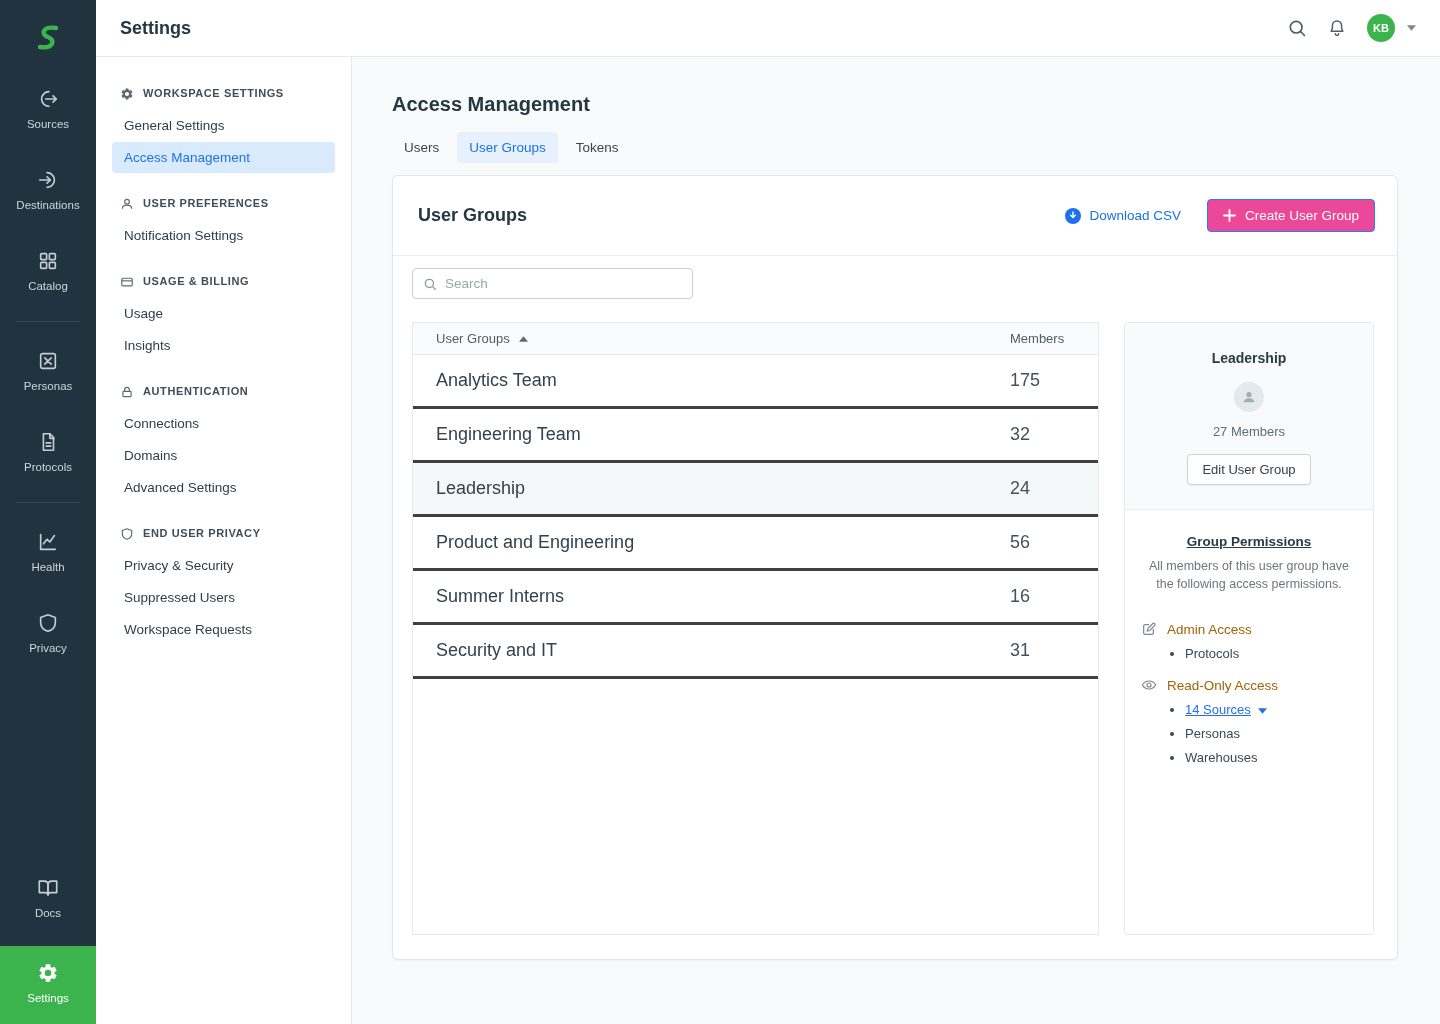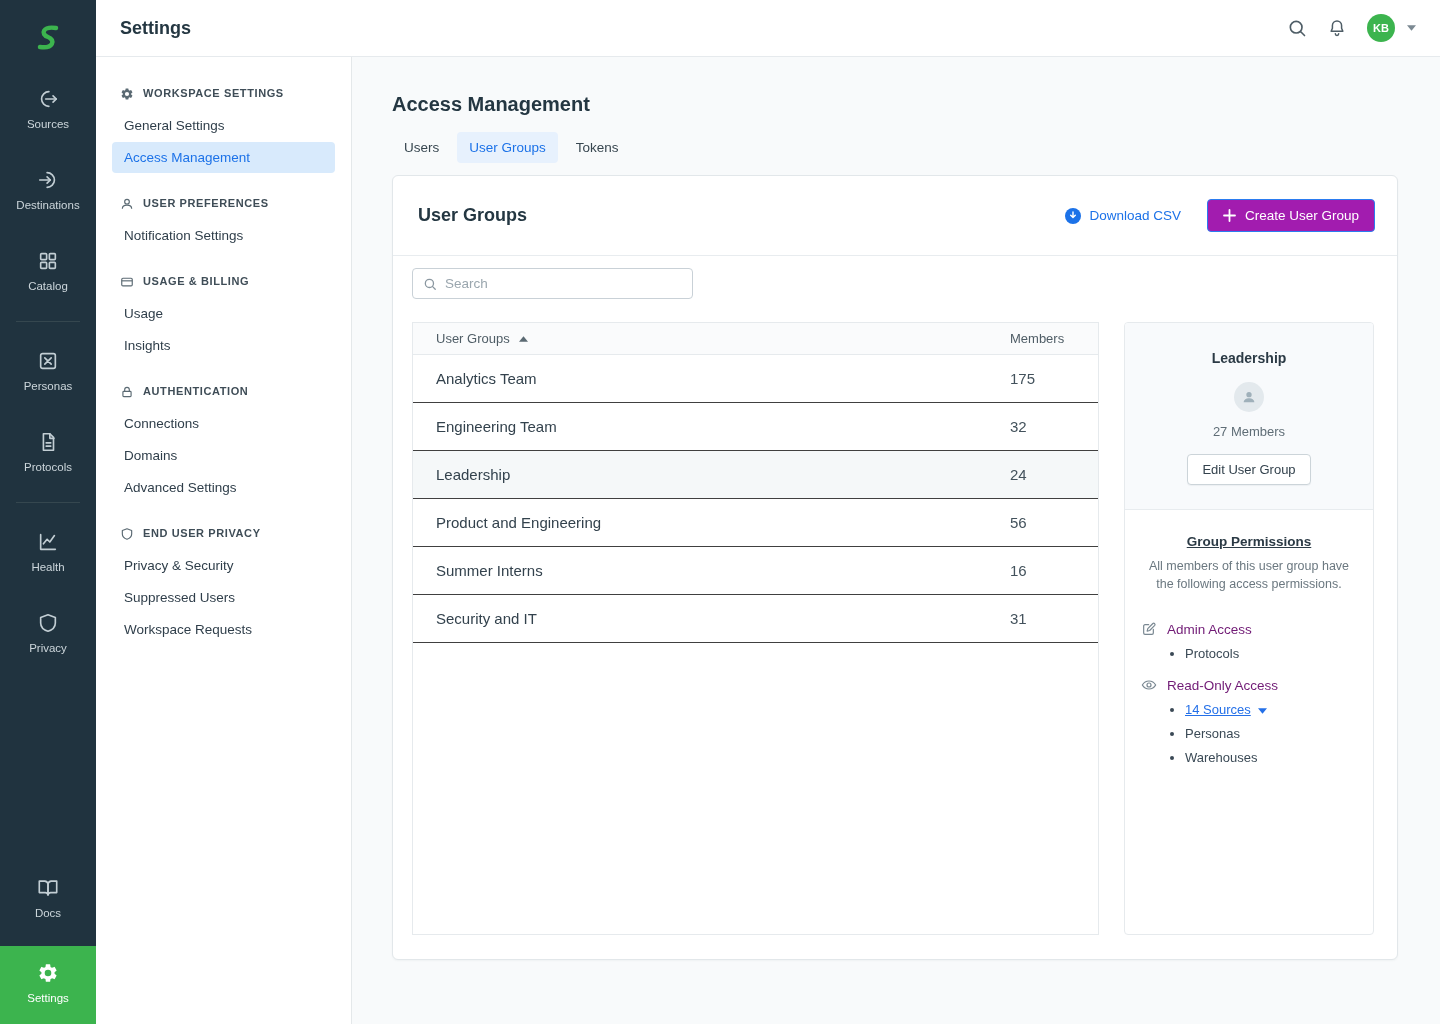--- a/index.html
+++ b/index.html
@@ -92,21 +92,21 @@
     display:flex; align-items:center; padding:23px 22px 23px 25px;
     border-bottom:1px solid #e8ecef;
   }
   .card-title { font-size:18px; font-weight:700; color:#243742; }
   .card-actions { margin-left:auto; display:flex; align-items:center; gap:26px; }
   .dl-link { display:flex; align-items:center; gap:8px; color:#1c72e8; font-size:13.5px; cursor:pointer; }
   .dl-link .dl-icon { width:16px; height:16px; }
   .dl-link .dl-icon svg { width:16px; height:16px; }
   .btn-primary {
     display:flex; align-items:center; gap:9px;
-    background:#a21caf; border:1px solid #2b7cf0; color:#fff;
+    background:#ec4899; border:1px solid #2b7cf0; color:#fff;
     border-radius:4px; padding:8px 15px; font-size:13.5px; font-weight:500; cursor:pointer;
   }
   .btn-primary .plus-ic { width:13px; height:13px; }
   .btn-primary .plus-ic svg { width:13px; height:13px; }
 
   .card-body { padding:12px 23px 24px 19px; }
   .search-box {
     width:281px; height:31px; border:1px solid #c9d1d7; border-radius:4px;
     display:flex; align-items:center; gap:8px; padding:0 10px; margin-bottom:23px;
     background:#fff;
@@ -126,21 +126,21 @@
     display:flex; align-items:center; background:#fafbfc;
     border-bottom:1px solid #e6eaed; padding:8px 16px 8px 23px;
     font-size:13px; color:#4f5d66;
   }
   .th-name { flex:1; display:flex; align-items:center; gap:9px; cursor:pointer; }
   .sort-ic { width:9px; height:6px; color:#5b6a73; }
   .sort-ic svg { width:9px; height:6px; }
   .th-members { width:72px; }
   .trow {
     display:flex; align-items:center; padding:15px 16px 15px 23px;
-    border-bottom:1px solid #404040; font-size:15px; color:#33424d; cursor:pointer;
+    border-bottom:3px solid #404040; font-size:18px; color:#33424d; cursor:pointer;
   }
   .trow .td-name { flex:1; }
   .trow .td-members { width:72px; color:#43525c; }
   .trow.selected { background:#f5f8f9; }
 
   
   .detail-panel {
     width:250px; min-width:250px; border:1px solid #e6eaed; border-radius:4px;
     height:613px; background:#fff; overflow:hidden; display:flex; flex-direction:column;
   }
@@ -159,21 +159,21 @@
   .btn-secondary {
     background:#fff; border:1px solid #ccd4d9; border-radius:4px;
     padding:7px 14px; font-size:13px; color:#33424d; cursor:pointer;
     font-family:"Liberation Sans", sans-serif;
     box-shadow:0 1px 1px rgba(20,40,60,.05);
   }
   .detail-bottom { padding:24px 16px; }
   .perm-title { text-align:center; font-size:13.5px; font-weight:700; color:#2b3a45; margin-bottom:8px;text-decoration:underline; }
   .perm-desc { text-align:center; font-size:12.5px; color:#6b7880; line-height:1.45; margin:0 4px 28px; }
   .access-group { margin-bottom:16px; }
-  .access-label { display:flex; align-items:center; gap:10px; font-size:13.5px; color:#701a75; }
+  .access-label { display:flex; align-items:center; gap:10px; font-size:13.5px; color:#a16207; }
   .access-label .a-icon { width:16px; height:16px; color:#7a8892; }
   .access-label .a-icon svg { width:16px; height:16px; }
   .access-list { margin:9px 0 0; padding-left:44px; }
   .access-list li { font-size:13px; color:#3a4955; margin-bottom:9px; }
   .link-blue { color:#2470e8; text-decoration:underline; cursor:pointer; }
   .inline-caret { display:inline-block; width:9px; height:6px; color:#2470e8; margin-left:7px; }
   .inline-caret svg { width:9px; height:6px; }
 </style>
 </head>
 <body>

